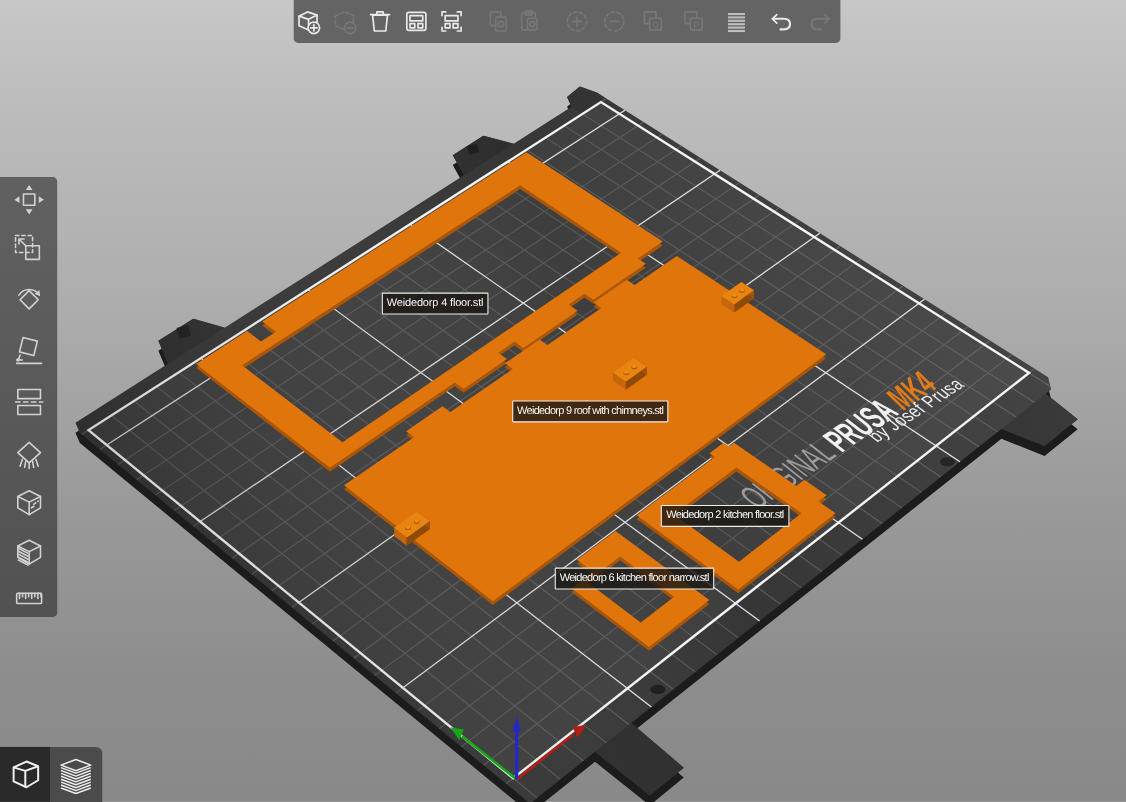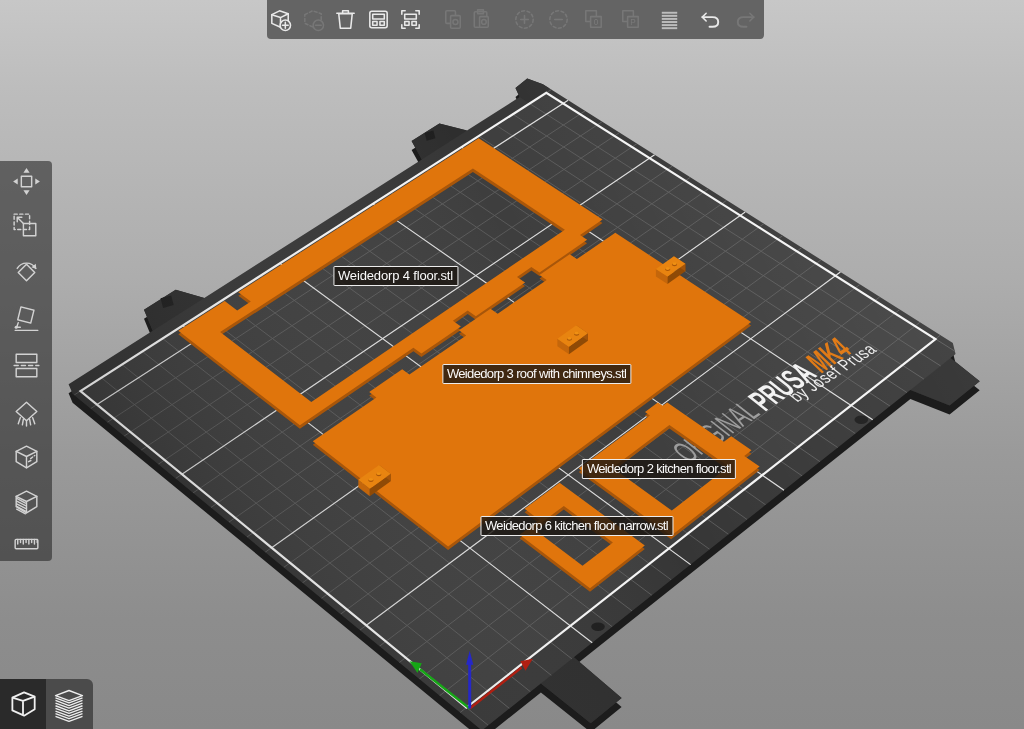--- a/index.html
+++ b/index.html
@@ -1,19 +1,19 @@
 <!DOCTYPE html>
 <html><head><meta charset="utf-8"><style>
 html,body{margin:0;padding:0;width:1024px;height:729px;overflow:hidden;}
 body{background:linear-gradient(180deg,#c7c7c7 0%,#bdbdbd 12%,#adadad 38%,#9a9a9a 62%,#8d8d8d 85%,#898989 100%);font-family:"Liberation Sans",sans-serif;position:relative;}
 #toolbar{position:absolute;left:266.5px;top:0;width:497px;height:38.5px;background:#646464;border-radius:0 0 4px 4px;}
 #sidebar{position:absolute;left:0;top:161px;width:52px;height:400px;background:rgba(44,44,44,0.62);border-radius:0 4px 4px 0;}
 #b1{position:absolute;left:0;top:679px;width:46px;height:50px;background:#2a2a2a;}
 #b2{position:absolute;left:46px;top:679px;width:47px;height:50px;background:#4b4b4b;border-radius:0 6px 0 0;}
-.lbl{position:absolute;transform:translate(-50%,-50%);background:rgba(28,23,18,0.82);border:1px solid #ededed;color:#fafafa;font-size:13px;letter-spacing:-0.65px;line-height:12px;padding:3px 4px;white-space:nowrap;border-radius:1px;}
+.lbl{position:absolute;transform:translate(-50%,-50%);background:rgba(28,23,18,0.82);border:1px solid #ededed;color:#fafafa;font-size:10px;letter-spacing:-0.65px;line-height:12px;padding:3px 4px;white-space:nowrap;border-radius:1px;}
 </style></head><body>
 <svg width="1024" height="729" viewBox="0 0 1024 729" style="position:absolute;left:0;top:0">
 <defs>
 <clipPath id="sheetclip">
         <path d="M481.9,730.5 L72.6,393.7 L68.6,384.3 L152.7,330.7 L144.0,309.8 L175.7,289.7 L204.3,297.9 L421.8,159.4 L411.6,141.1 L439.4,123.5 L467.0,130.6 L519.6,97.1 L515.5,88.1 L527.2,78.6 L542.9,84.3 L952.8,342.9 L955.5,354.0 L950.6,358.0 L979.7,381.2 L949.6,405.5 L910.4,389.9 L573.9,657.3 L621.6,697.9 L590.7,723.2 L540.9,683.5 Z"></path>
       </clipPath>
 <linearGradient id="lg" x1="900" y1="150" x2="150" y2="550" gradientUnits="userSpaceOnUse">
 <stop offset="0" stop-color="#ffffff" stop-opacity="0.08"></stop>
 <stop offset="0.45" stop-color="#ffffff" stop-opacity="0"></stop>
 <stop offset="1" stop-color="#000000" stop-opacity="0.15"></stop>
@@ -278,14 +278,14 @@
       <path d="M4 12.85 L16 17.35 L28 12.85" stroke="#ededed" fill="none" stroke-width="1.2" stroke-linejoin="round"></path>
       <path d="M4 15.2 L16 19.7 L28 15.2" stroke="#ededed" fill="none" stroke-width="1.2" stroke-linejoin="round"></path>
       <path d="M4 17.55 L16 22.05 L28 17.55" stroke="#ededed" fill="none" stroke-width="1.2" stroke-linejoin="round"></path>
       <path d="M4 19.9 L16 24.4 L28 19.9" stroke="#ededed" fill="none" stroke-width="1.2" stroke-linejoin="round"></path>
       <path d="M4 22.25 L16 26.75 L28 22.25" stroke="#ededed" fill="none" stroke-width="1.2" stroke-linejoin="round"></path>
       <path d="M4 24.6 L16 29.1 L28 24.6" stroke="#ededed" fill="none" stroke-width="1.2" stroke-linejoin="round"></path>
       <path d="M4 26.95 L16 31.45 L28 26.95" stroke="#ededed" fill="none" stroke-width="1.2" stroke-linejoin="round"></path>
     </svg>
   </div>
 <div class="lbl" style="left:395.5px;top:276px"><span style="letter-spacing:-0.15px">Weidedorp 4 floor.stl</span></div>
-<div class="lbl" style="left:536.5px;top:374px">Weidedorp 3 roof with chimneys.stl</div>
+<div class="lbl" style="left:536.5px;top:374px">Weidedorp 9 roof with chimneys.stl</div>
 <div class="lbl" style="left:659px;top:468.5px">Weidedorp 2 kitchen floor.stl</div>
 <div class="lbl" style="left:576.5px;top:526px">Weidedorp 6 kitchen floor narrow.stl</div>
 </body></html>

